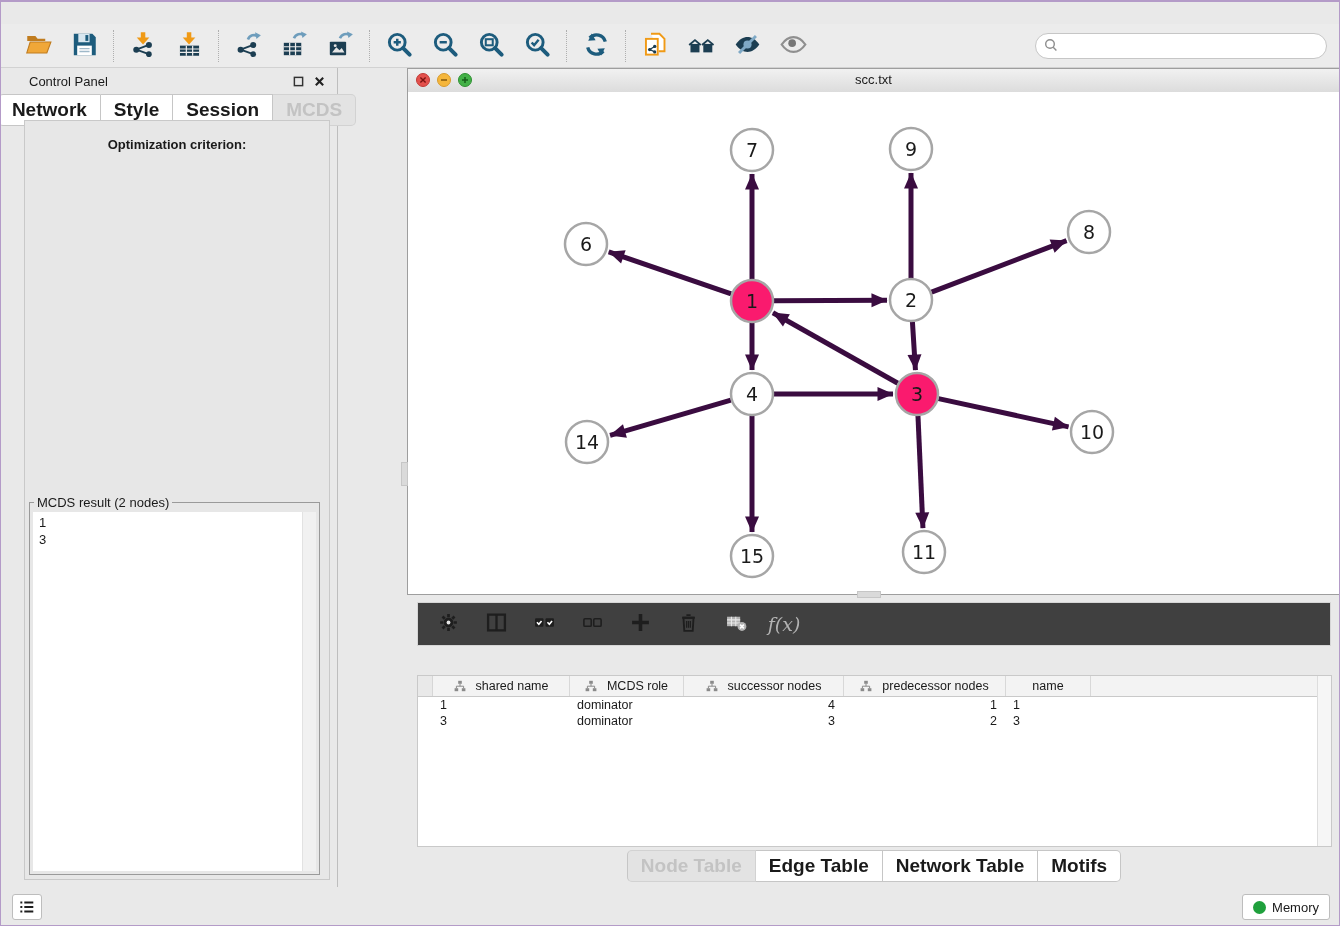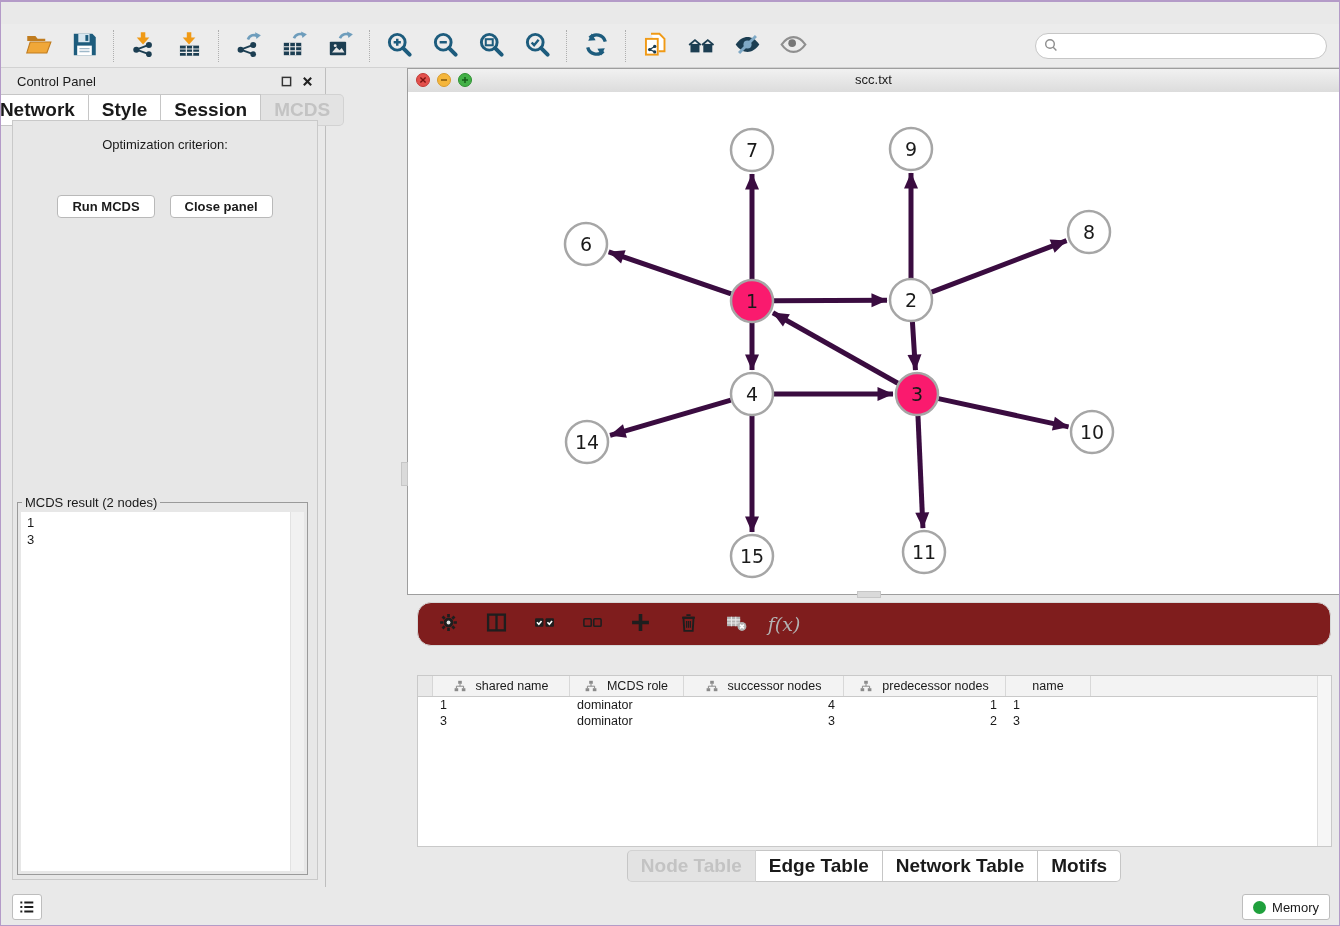--- a/index.html
+++ b/index.html
@@ -18,33 +18,33 @@
   #toolbar-items{display:flex;align-items:center;}
   .tb-group{display:flex;align-items:center;gap:16px;padding:0 14px;}
   .tb-sep{width:0;height:32px;border-left:1px dotted #AFAFAF;}
   .tb-btn{width:30px;height:30px;display:flex;align-items:center;justify-content:center;cursor:default;}
   .tb-btn svg{width:27px;height:27px;}
   .search-wrap{margin-left:auto;position:relative;margin-right:4px;}
   .search-wrap svg{position:absolute;left:9px;top:5px;width:14px;height:14px;}
   .search-input{width:252px;height:24px;border:1px solid #C6C6C6;border-radius:13px;background:#FFF;
                 padding:0 10px 0 28px;font-size:13px;outline:none;font-family:"Liberation Sans",sans-serif;}
   
-  .control-panel{position:absolute;left:4px;top:66px;width:321px;bottom:38px;background:#E9E9E9;
+  .control-panel{position:absolute;left:16px;top:66px;width:321px;bottom:38px;background:#E9E9E9;
                  border-right:1px solid #BEBEBE;box-sizing:border-box;}
   .panel-header{height:26px;display:flex;align-items:center;padding:0 12px;}
   .panel-controls{margin-left:auto;display:flex;gap:10px;align-items:center;}
   .panel-controls svg{width:11px;height:11px;}
   .tab-row{display:flex;justify-content:center;}
   .tab{padding:4px 13px;background:#FFF;border:1px solid #C6C6C6;border-left:none;font-size:19px;
        font-weight:bold;color:#1a1a1a;cursor:default;white-space:nowrap;}
   .tab:first-child{border-left:1px solid #C6C6C6;border-radius:5px 0 0 5px;}
   .tab:last-child{border-radius:0 5px 5px 0;}
   .tab-selected{background:#E3E3E3;color:#C3C3C3;border-color:#D2D2D2;}
   .cp-content{position:absolute;left:7px;right:7px;top:52px;bottom:7px;border:1px solid #C9C9C9;background:#E7E7E7;}
-  .opt-label{text-align:center;margin-top:16px;font-weight:normal;}
+  .opt-label{text-align:center;margin-top:16px;font-weight:bold;}
   .cp-select{position:absolute;left:37px;right:37px;top:40px;height:24px;background:#FFF;border:1px solid #ADADAD;
              border-radius:5px;display:flex;align-items:center;padding:0 8px;box-sizing:border-box;}
   .cp-select span{flex:1;}
   .btn-row{position:absolute;top:74px;left:0;right:0;display:flex;justify-content:center;gap:15px;}
   .push-btn{background:#FFF;border:1px solid #B9B9B9;border-radius:4px;padding:3px 14px;font-size:13px;
             font-weight:bold;color:#1a1a1a;cursor:default;}
   fieldset.result{position:absolute;left:4px;right:9px;top:374px;bottom:4px;border:1px solid #9A9A9A;
                   margin:0;padding:0;background:#E7E7E7;}
   fieldset.result legend{font-size:13px;padding:0 3px;margin-left:4px;}
   .result-inner{position:absolute;left:3px;right:3px;top:2px;bottom:3px;background:#FFF;overflow:hidden;}
@@ -60,21 +60,21 @@
   .nw-dot svg{width:8px;height:8px;}
   .nw-red{background:#E3504C;border:1px solid #C13A36;}
   .nw-yellow{background:#F5B63B;border:1px solid #D89B2D;}
   .nw-green{background:#43B147;border:1px solid #2F9032;}
   .nw-canvas{position:absolute;left:0;right:0;top:23px;bottom:0;background:#FFF;}
   
   .grip-v{position:absolute;left:400px;top:460px;width:5px;height:22px;background:#DADADA;border:1px solid #C6C6C6;}
   .grip-h{position:absolute;left:856px;top:589px;width:22px;height:5px;background:#DADADA;border:1px solid #C6C6C6;}
   
   .table-panel{position:absolute;left:406px;top:597px;width:934px;bottom:38px;background:#E9E9E9;}
-  .tp-toolbar{margin:3px 10px 0 10px;height:42px;background:#7f1d1d;border:1px solid #D6D6D6;border-radius:14px;
+  .tp-toolbar{margin:3px 10px 0 10px;height:42px;background:#404040;border:1px solid #D6D6D6;border-radius:0;
               display:flex;align-items:center;gap:24px;padding:0 18px;}
   .tp-btn{width:24px;height:24px;display:flex;align-items:center;justify-content:center;cursor:default;}
   .tp-btn svg{width:21px;height:21px;}
   .fx{font-family:"DejaVu Serif",serif;font-style:italic;font-size:19px;color:#B3B3B3;}
   .tp-table{position:absolute;left:10px;right:9px;top:76px;height:172px;background:#FFF;border:1px solid #C9C9C9;box-sizing:border-box;}
   .tp-hrow{display:flex;height:20px;background:#F3F3F3;border-bottom:1px solid #C9C9C9;font-size:12.5px;}
   .tp-gutter{width:14px;background:#E9E9E9;border-right:1px solid #D6D6D6;}
   .tp-hcell{display:flex;align-items:center;justify-content:center;gap:10px;border-right:1px solid #D8D8D8;
             box-sizing:border-box;white-space:nowrap;overflow:hidden;text-align:center;}
   .tp-hcell svg{width:12px;height:12px;flex:none;}
@@ -264,24 +264,20 @@
       </span>
     </div>
     <div class="tab-row" id="cp-tabs">
         <div class="tab">Network</div>
         <div class="tab">Style</div>
         <div class="tab">Session</div>
         <div class="tab tab-selected">MCDS</div>
       </div>
     <div class="cp-content">
       <div class="opt-label">Optimization criterion:</div>
-      <div class="btn-row">
-        <button class="push-btn">Run MCDS</button>
-        <button class="push-btn">Close panel</button>
-      </div>
       <fieldset class="result">
         <legend>MCDS result (2 nodes)</legend>
         <div class="result-inner">
           <div class="result-lines" id="result-lines">1
 3</div>
           <div class="result-scroll"></div>
         </div>
       </fieldset>
     </div>
   </div>

